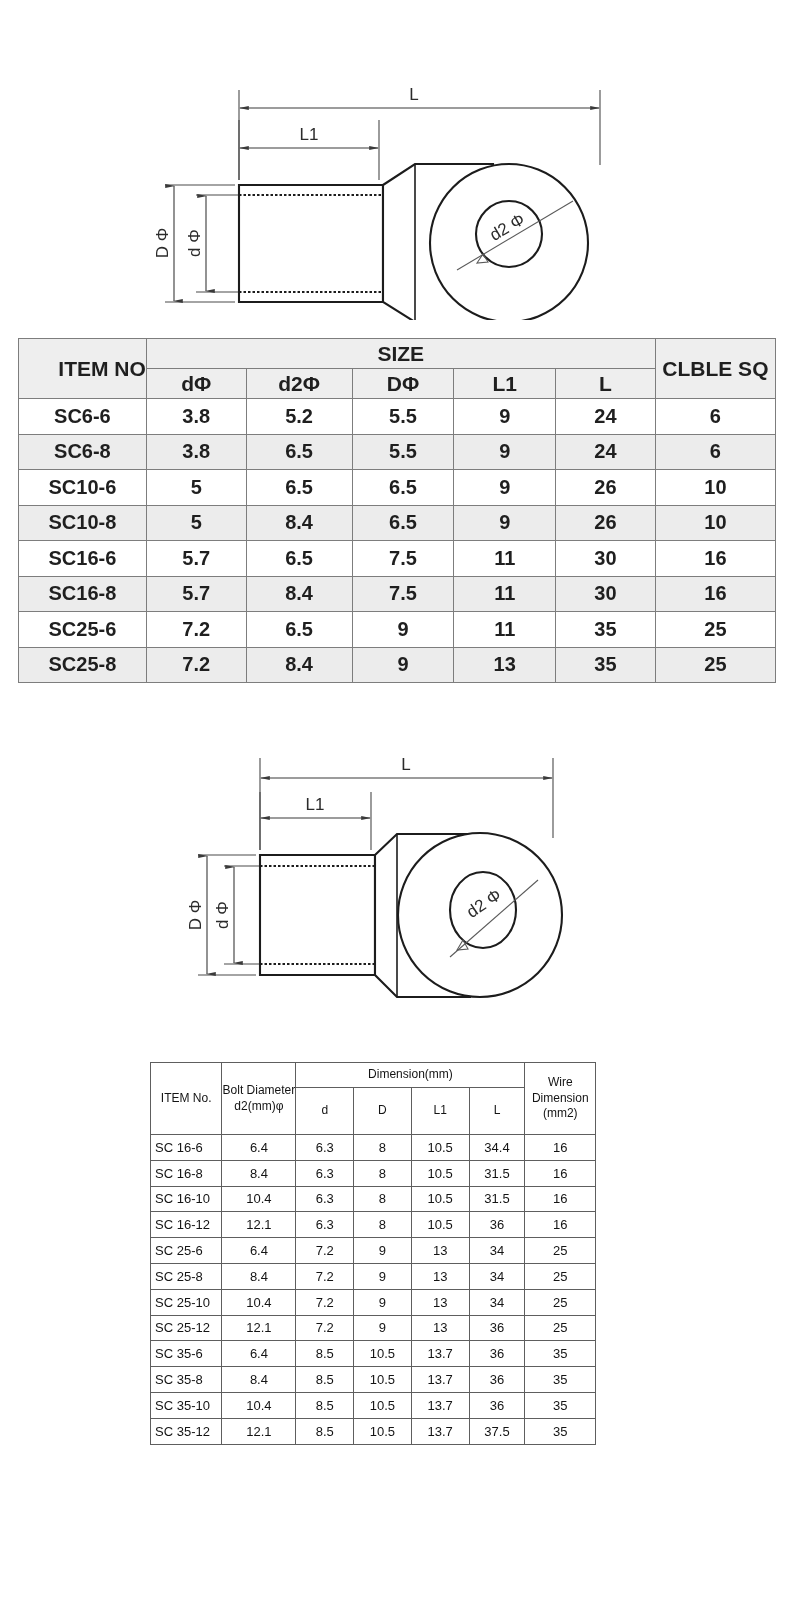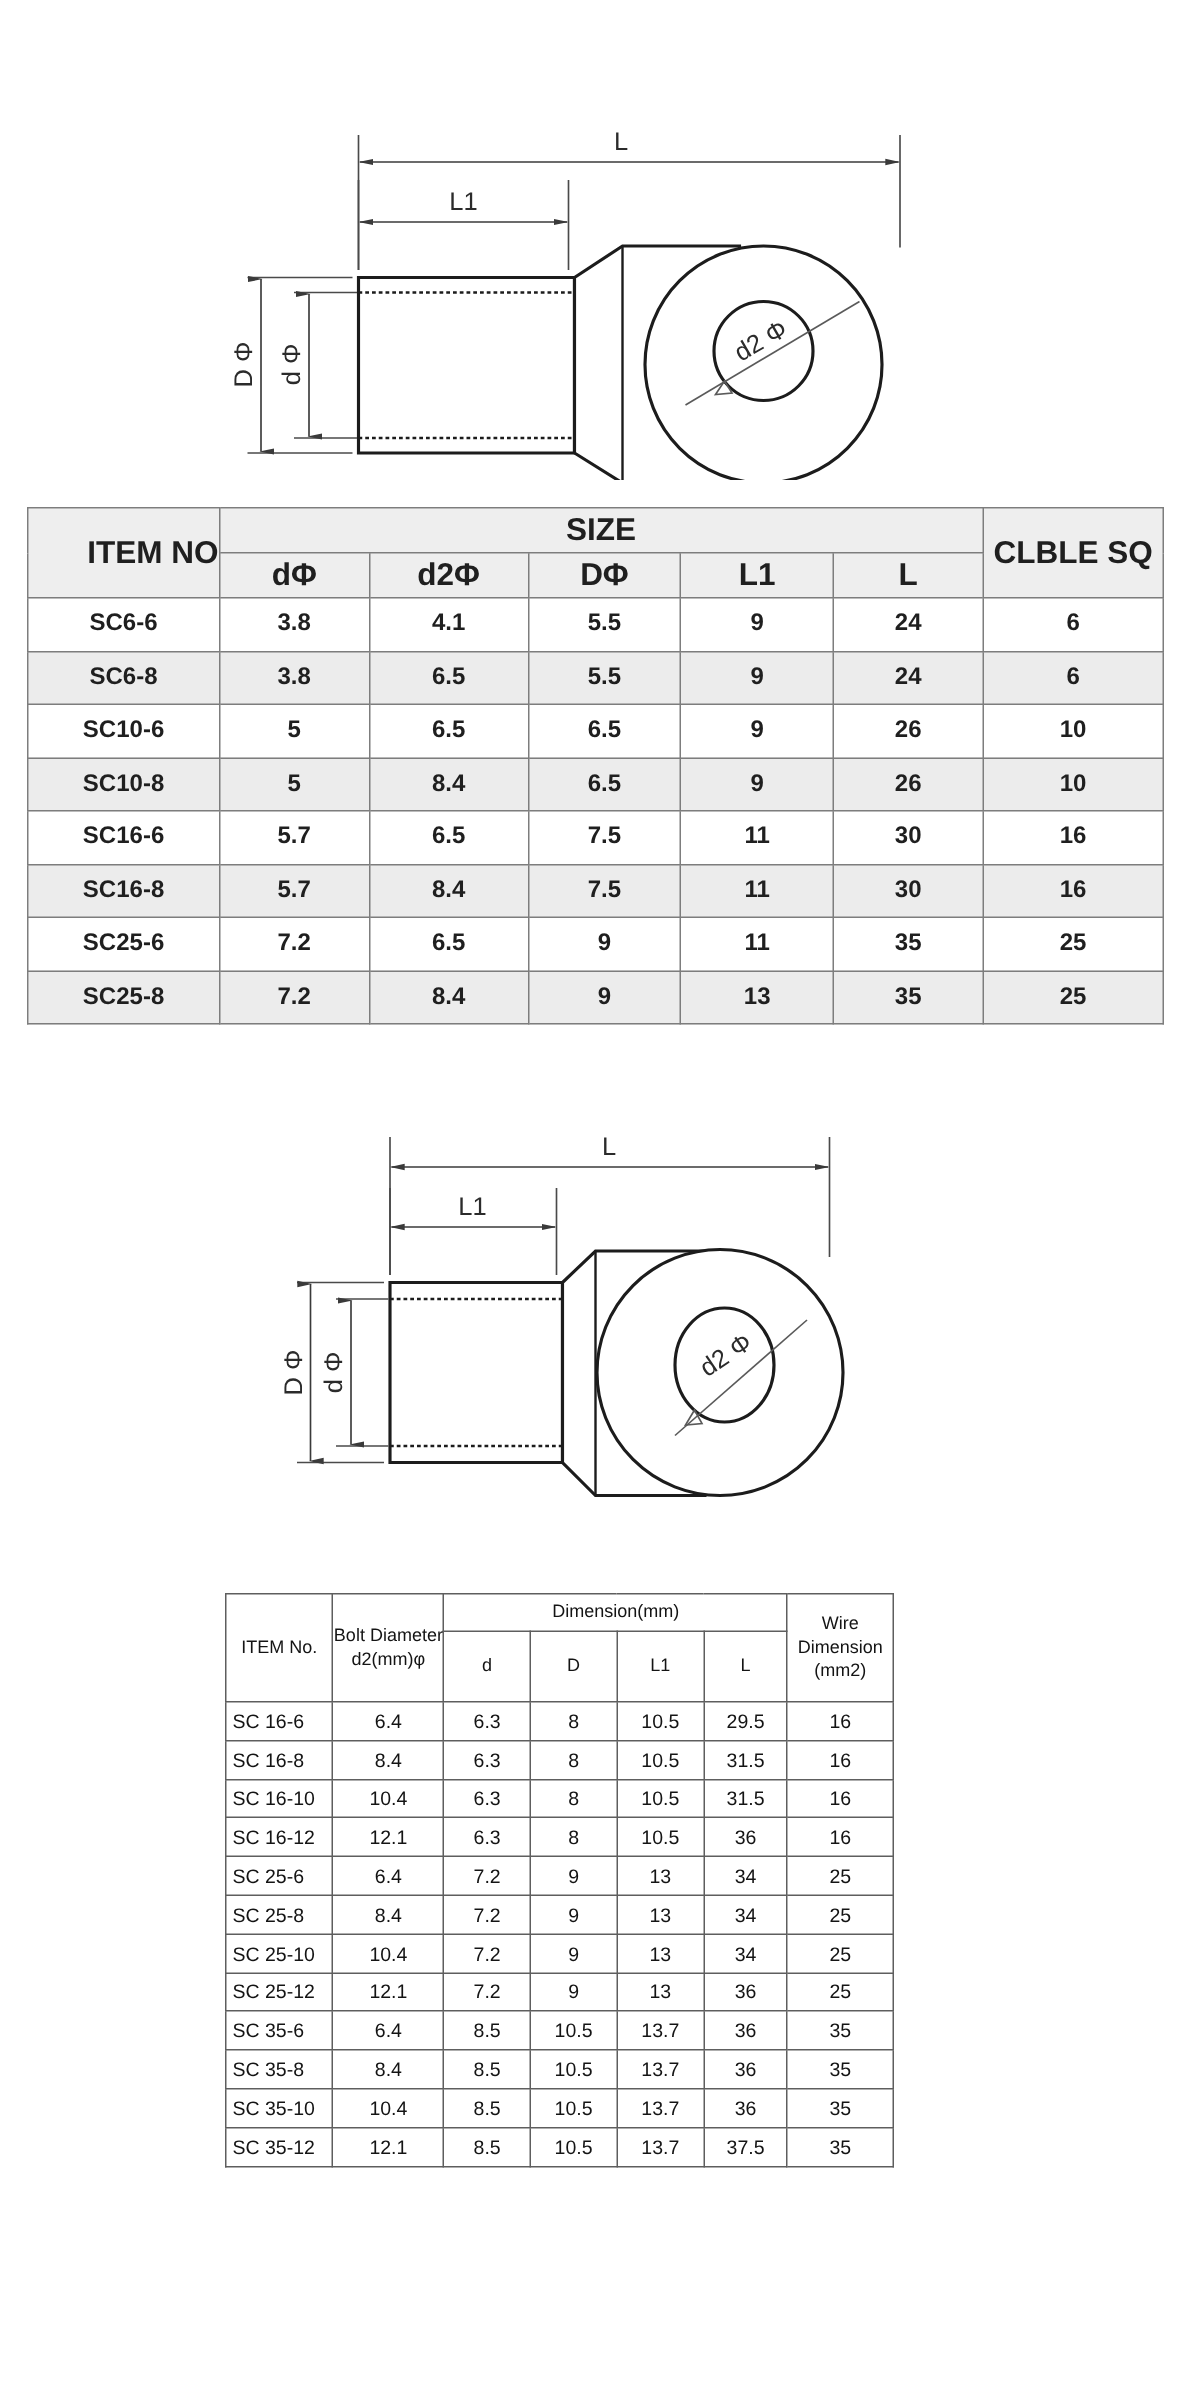--- a/index.html
+++ b/index.html
@@ -58,21 +58,21 @@
     color: #1f1f1f;
     padding: 0;
   }
   #table-spec-1 thead th {
     background: #eeeeee;
     height: 29px;
     font-size: 21px;
   }
   #table-spec-1 tbody td {
     height: 34.5px;
-    font-size: 16px;
+    font-size: 20px;
   }
   #table-spec-1 tbody tr:nth-child(odd) td { background: #ffffff; }
   #table-spec-1 tbody tr:nth-child(even) td { background: #ececec; }
 
   
   #table-spec-2 {
     left: 150px;
     top: 1062px;
     width: 446px;
     font-size: 12px;
@@ -180,21 +180,21 @@
       <th style="width:106px;margin-top:12px;">d2Φ</th>
       <th style="width:102px;">DΦ</th>
       <th style="width:102px;">L1</th>
       <th style="width:100px;">L</th>
     </tr>
   </thead>
   <tbody id="table1-body">
       <tr>
         <td>SC6-6</td>
         <td>3.8</td>
-        <td>4.1</td>
+        <td>5.2</td>
         <td>5.5</td>
         <td>9</td>
         <td>24</td>
         <td>6</td>
       </tr>
       <tr>
         <td>SC6-8</td>
         <td>3.8</td>
         <td>6.5</td>
         <td>5.5</td>
@@ -323,21 +323,21 @@
       <th style="width:56px;">L</th>
     </tr>
   </thead>
   <tbody id="table2-body">
       <tr>
         <td class="item-cell">SC 16-6</td>
         <td>6.4</td>
         <td>6.3</td>
         <td>8</td>
         <td>10.5</td>
-        <td>29.5</td>
+        <td>34.4</td>
         <td>16</td>
       </tr>
       <tr>
         <td class="item-cell">SC 16-8</td>
         <td>8.4</td>
         <td>6.3</td>
         <td>8</td>
         <td>10.5</td>
         <td>31.5</td>
         <td>16</td>

